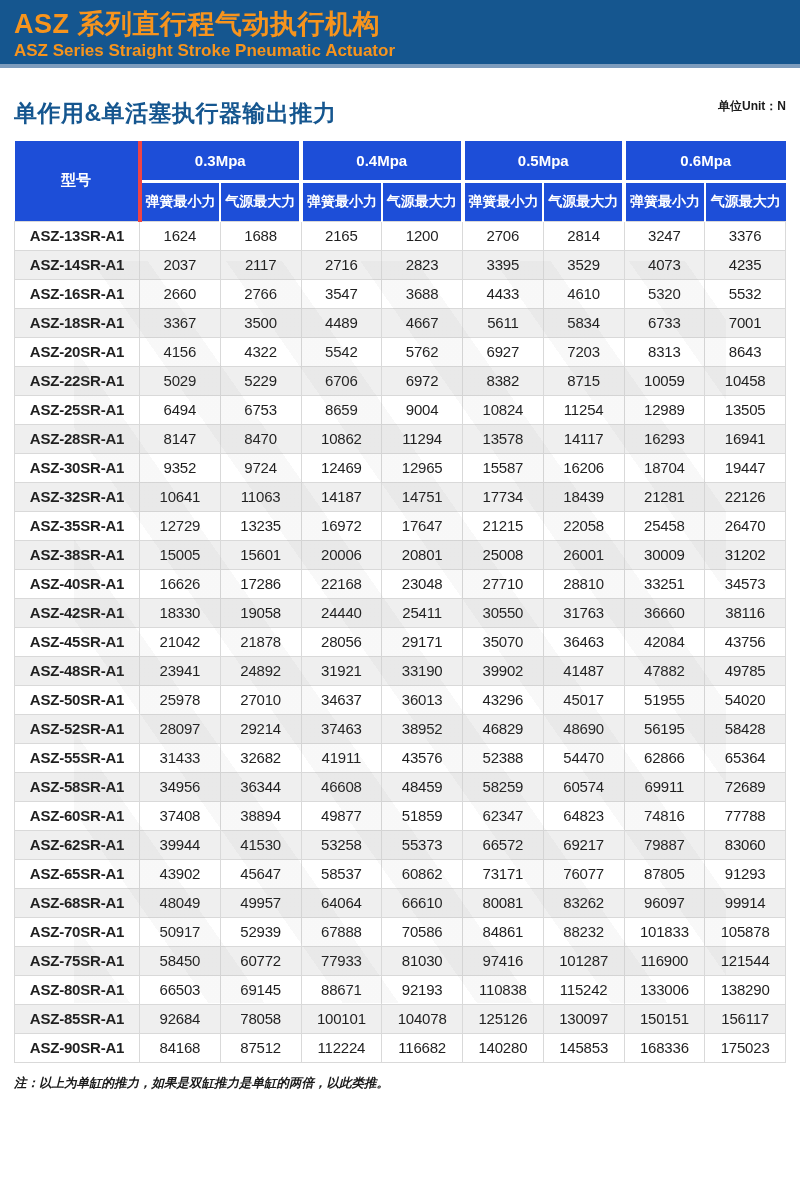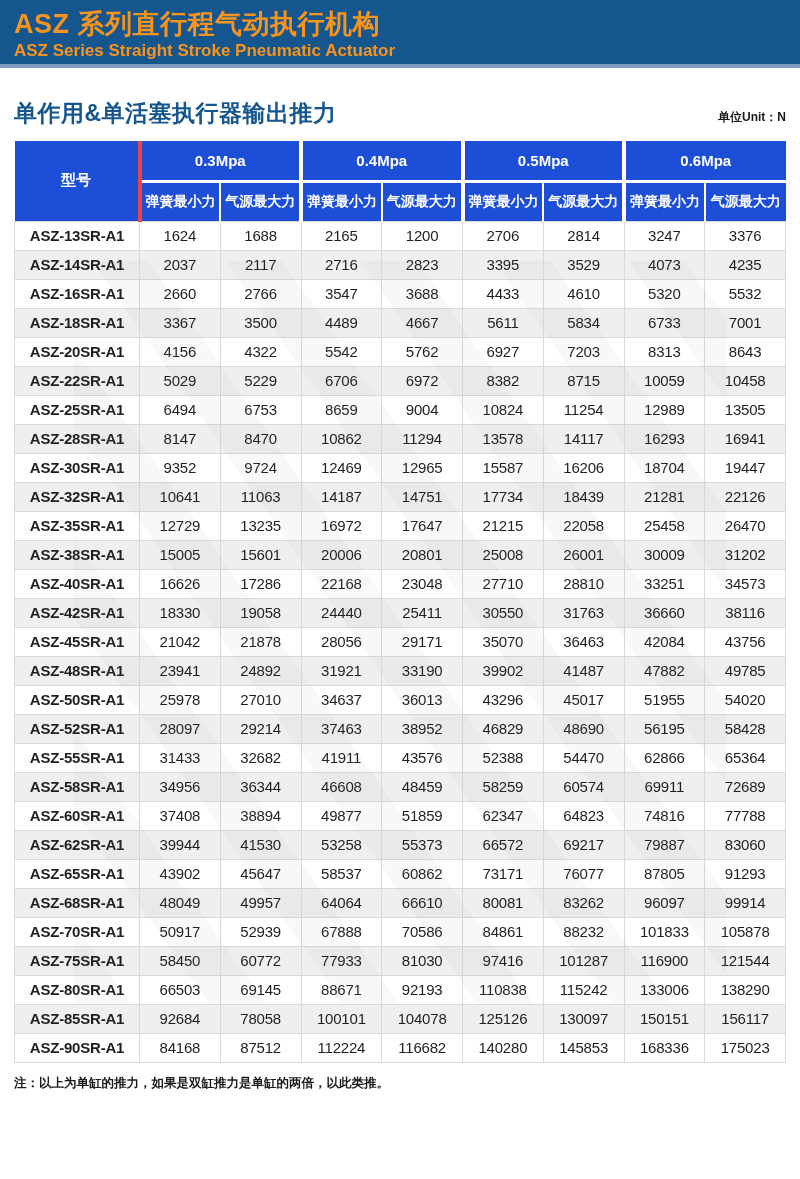--- a/index.html
+++ b/index.html
@@ -32,21 +32,20 @@
     color: #F7941D;
     font-size: 17px;
     font-weight: bold;
     line-height: 22px;
   }
 
   
   .section-row {
     display: flex;
     justify-content: space-between;
-    align-items: flex-end;
     padding: 0 14px;
     margin-top: 30px;
   }
   .section-title {
     color: #15568F;
     font-size: 23px;
     font-weight: bold;
     letter-spacing: 0.5px;
   }
   .unit-label {
@@ -118,20 +117,21 @@
     );
     pointer-events: none;
   }
 
   
   .note {
     margin: 12px 14px 0 14px;
     font-size: 12.5px;
     font-weight: bold;
     color: #1a1a1a;
+    font-style: italic;
   }
 </style>
 </head>
 <body>
 
 <header class="top-banner">
   <div class="banner-title-zh">ASZ 系列直行程气动执行机构</div>
   <div class="banner-title-en">ASZ Series Straight Stroke Pneumatic Actuator</div>
 </header>
 

